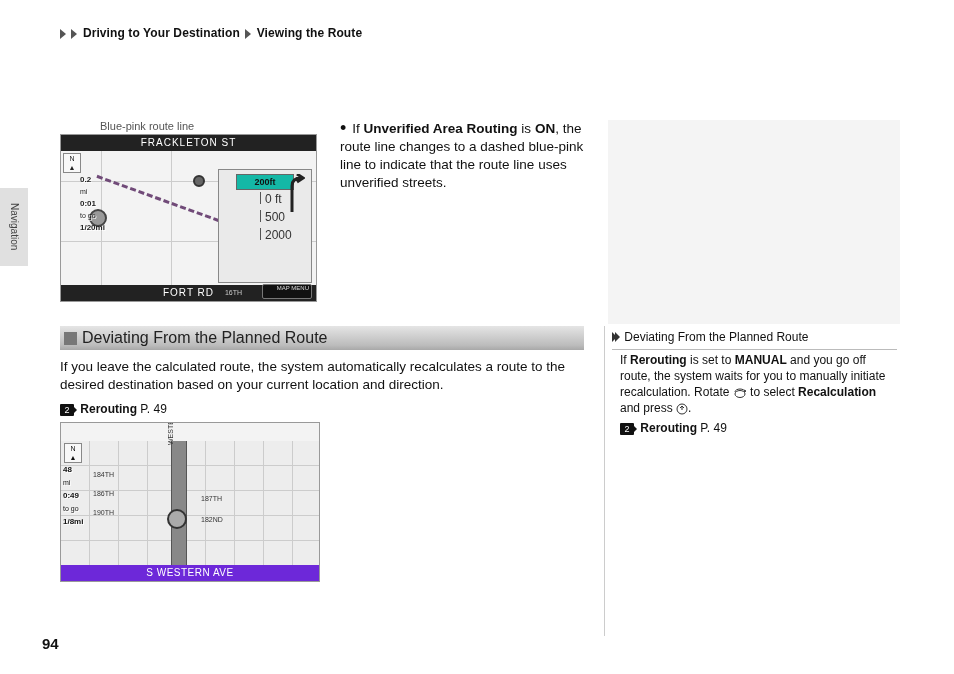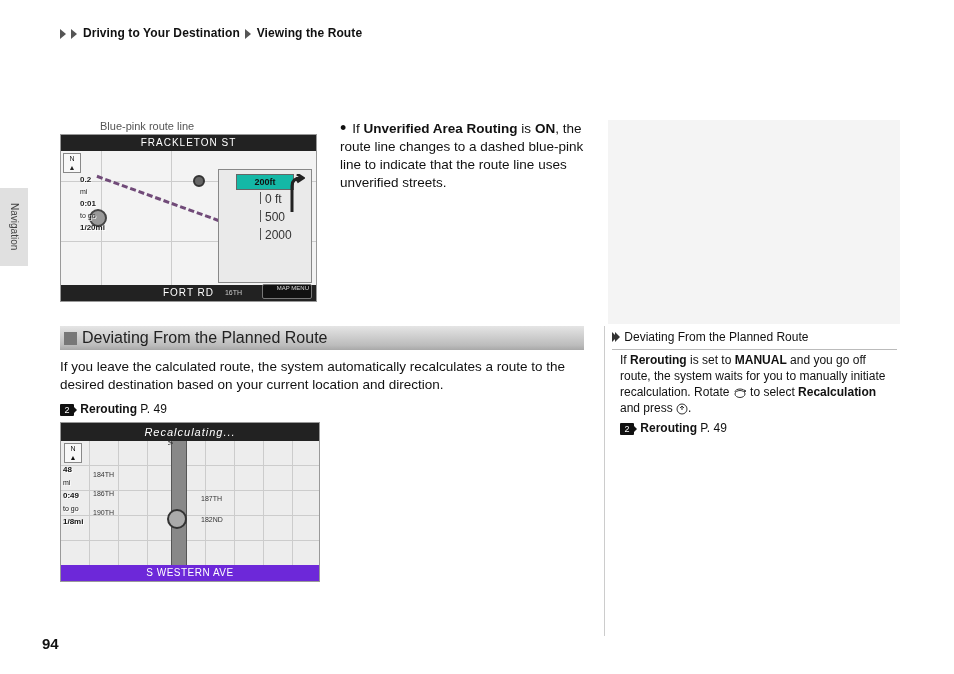--- a/index.html
+++ b/index.html
@@ -353,21 +353,20 @@
       <span>P. 49</span>
     </div>
   </div>
 
   <div class="map2wrap">
     <div class="map2">
       <div class="grid"></div>
       <div class="hwy"></div>
       <div class="hwy-lbl">WESTERN</div>
       <div class="veh"></div>
-      <div class="topbar">Recalculating...</div>
       <div class="compass">
         <div>N</div>
         <div>▲</div>
       </div>
       <div class="left-info">
         <div><span>48</span></div>
         <div style="font-size:7px;font-weight:400;">mi</div>
         <div><span>0:49</span></div>
         <div style="font-size:7px;font-weight:400;">to go</div>
         <div><span>1/8mi</span></div>

